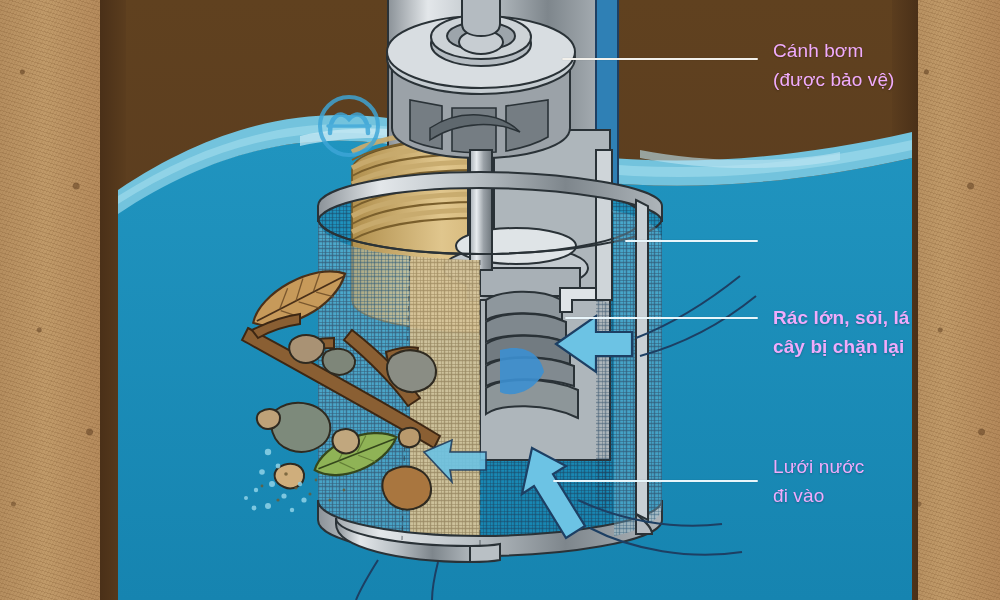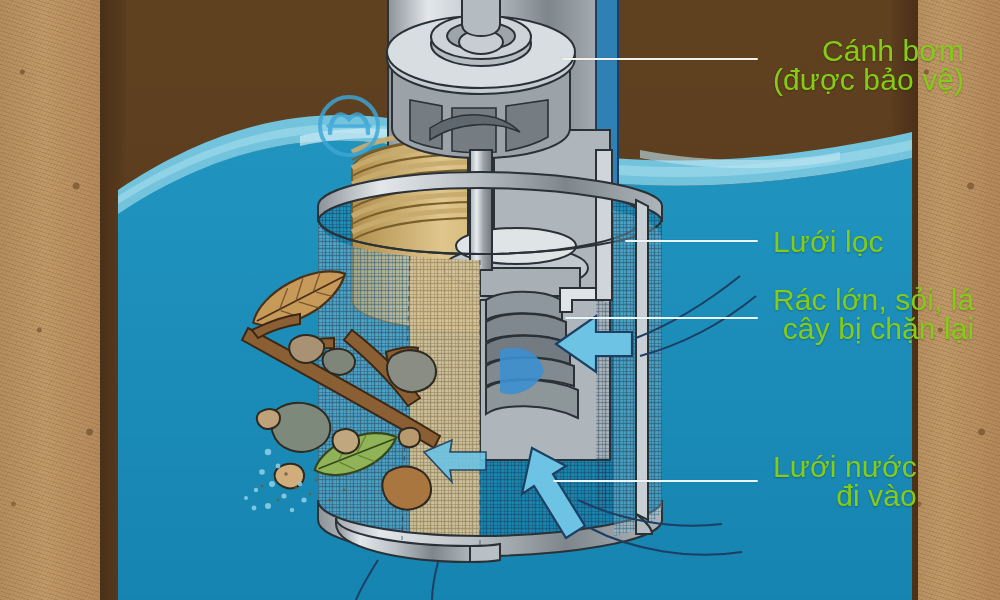--- a/index.html
+++ b/index.html
@@ -27,22 +27,22 @@
   .sand-right{right:0;width:92px;}
   .soil-edge-l{position:absolute;left:100px;top:0;bottom:0;width:26px;
       background:linear-gradient(90deg,#4a3018,#5b3d1e);}
   .soil-edge-r{position:absolute;right:82px;top:0;bottom:0;width:26px;
       background:linear-gradient(90deg,#5b3d1e,#4a3018);}
 
   
   .art{position:absolute;left:0;top:0;width:1000px;height:600px;}
 
   
-  .label{position:absolute;color:#84cc16;font-size:30px;line-height:29px;
-         letter-spacing:.1px;white-space:pre-line;text-shadow:0 1px 2px rgba(0,0,0,.25);text-align:right;}
+  .label{position:absolute;color:#f0abfc;font-size:19px;line-height:29px;
+         letter-spacing:.1px;white-space:pre-line;text-shadow:0 1px 2px rgba(0,0,0,.25);}
   .leader{position:absolute;height:2px;background:#f3f1ec;border-radius:1px;
           box-shadow:0 0 1px rgba(0,0,0,.25);}
   .leader.blue{background:#e9f6fb;}
 
   
   .wm{position:absolute;opacity:.82;}
 </style>
 </head>
 <body>
 
@@ -346,19 +346,18 @@
   <path d="M12 33 L54 33" stroke="#3ea6d8" stroke-width="3.5" stroke-linecap="round"></path>
 </svg>
 
 <div class="leader" style="left:562px;top:58px;width:196px;"></div>
 <div class="leader blue" style="left:625px;top:240px;width:133px;"></div>
 <div class="leader blue" style="left:565px;top:317px;width:193px;"></div>
 <div class="leader blue" style="left:553px;top:480px;width:205px;"></div>
 
 <div class="label" style="left:773px;top:36px;">Cánh bơm
 (được bảo vệ)</div>
-<div class="label" style="left:773px;top:227px;">Lưới lọc</div>
-<div class="label" style="left:773px;top:285px;">Rác lớn, sỏi, lá
+<div class="label" style="left:773px;top:303px;font-weight:bold;">Rác lớn, sỏi, lá
 cây bị chặn lại</div>
 <div class="label" style="left:773px;top:452px;">Lưới nước
 đi vào</div>
 
 </div>
 
 </body></html>

